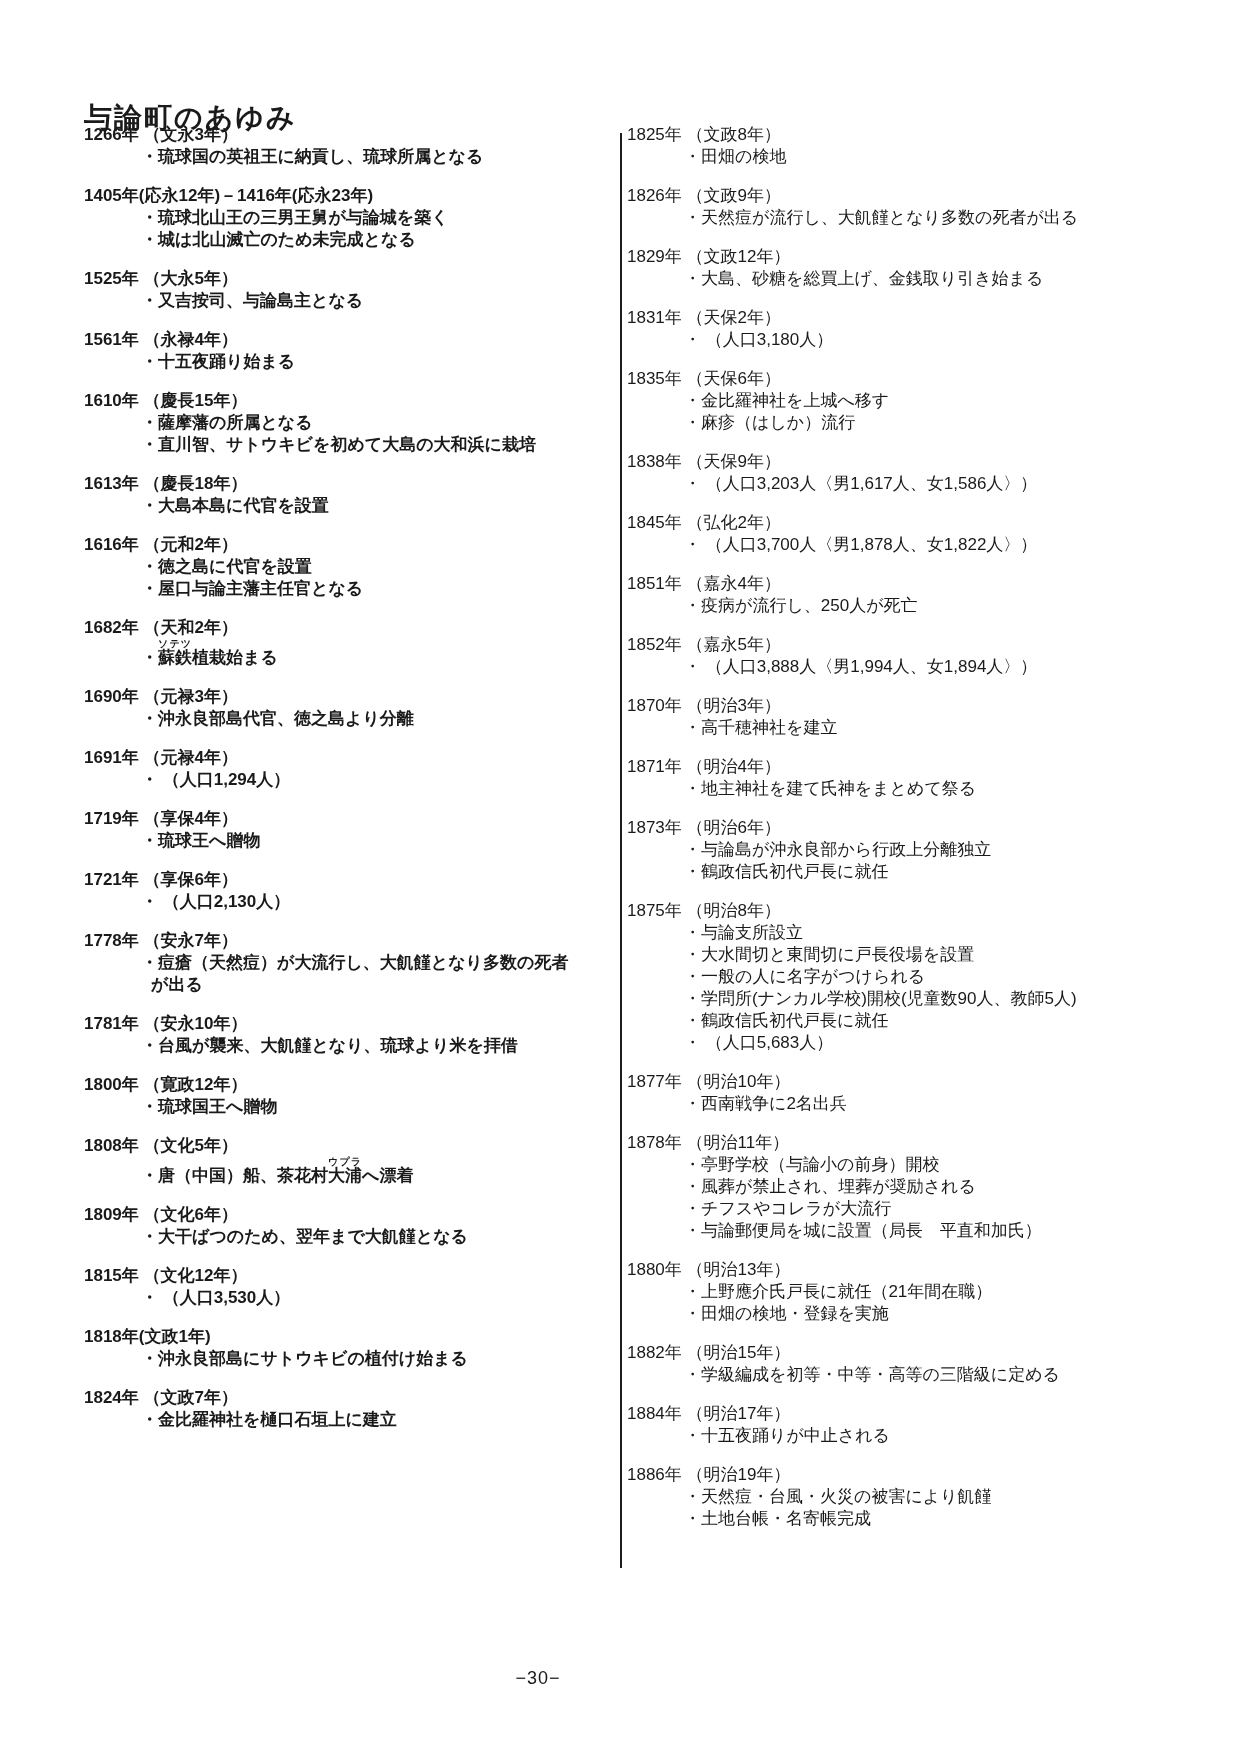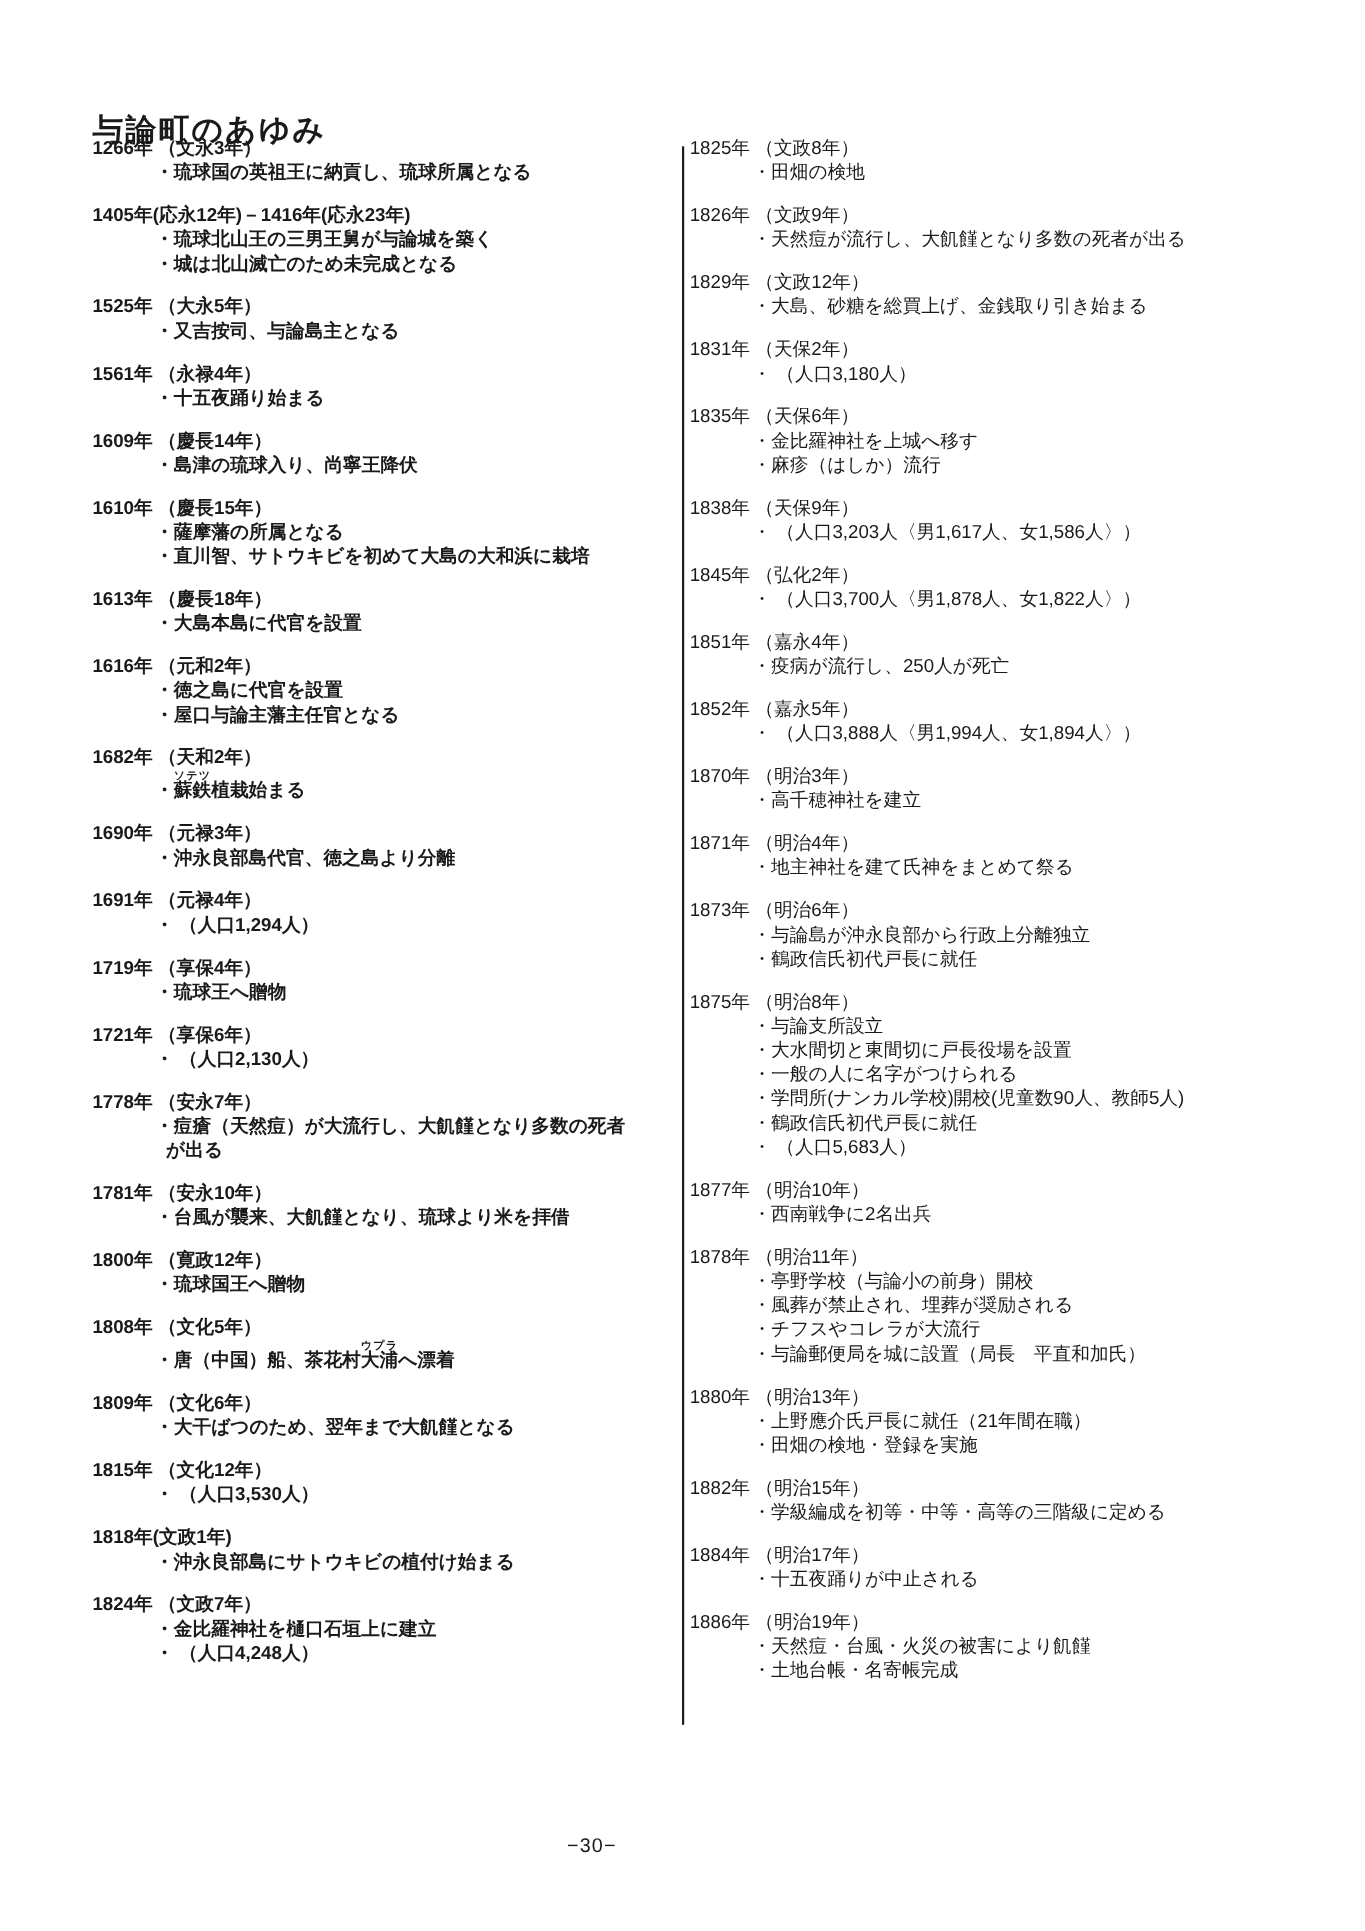--- a/index.html
+++ b/index.html
@@ -70,24 +70,20 @@
     </div>
     <div class="entry">
       <div class="entry-year">1525年 （大永5年）</div>
       <div class="entry-item">・又吉按司、与論島主となる</div>
     </div>
     <div class="entry">
       <div class="entry-year">1561年 （永禄4年）</div>
       <div class="entry-item">・十五夜踊り始まる</div>
     </div>
     <div class="entry">
-      <div class="entry-year">1609年 （慶長14年）</div>
-      <div class="entry-item">・島津の琉球入り、尚寧王降伏</div>
-    </div>
-    <div class="entry">
       <div class="entry-year">1610年 （慶長15年）</div>
       <div class="entry-item">・薩摩藩の所属となる</div>
       <div class="entry-item">・直川智、サトウキビを初めて大島の大和浜に栽培</div>
     </div>
     <div class="entry">
       <div class="entry-year">1613年 （慶長18年）</div>
       <div class="entry-item">・大島本島に代官を設置</div>
     </div>
     <div class="entry">
       <div class="entry-year">1616年 （元和2年）</div>
@@ -139,21 +135,20 @@
       <div class="entry-year">1815年 （文化12年）</div>
       <div class="entry-item">・ （人口3,530人）</div>
     </div>
     <div class="entry">
       <div class="entry-year">1818年(文政1年)</div>
       <div class="entry-item">・沖永良部島にサトウキビの植付け始まる</div>
     </div>
     <div class="entry">
       <div class="entry-year">1824年 （文政7年）</div>
       <div class="entry-item">・金比羅神社を樋口石垣上に建立</div>
-      <div class="entry-item">・ （人口4,248人）</div>
     </div>
   </div>
 <div class="col-divider"></div>
 <div class="timeline-col col-right" id="col-right">
     <div class="entry">
       <div class="entry-year">1825年 （文政8年）</div>
       <div class="entry-item">・田畑の検地</div>
     </div>
     <div class="entry">
       <div class="entry-year">1826年 （文政9年）</div>

